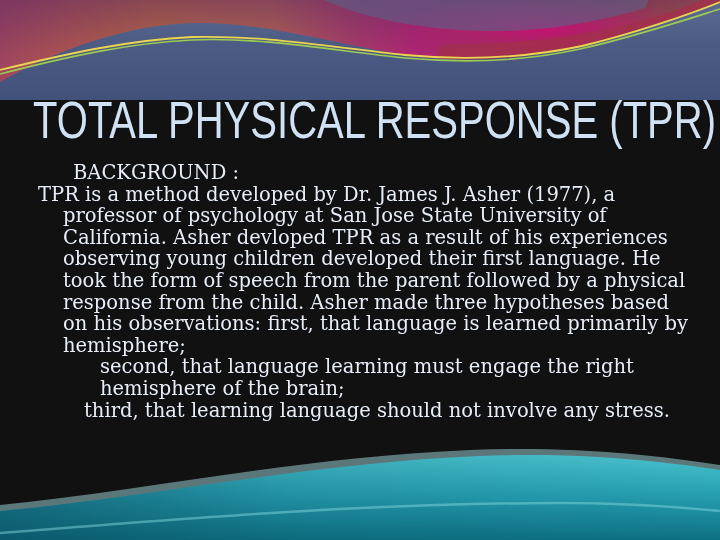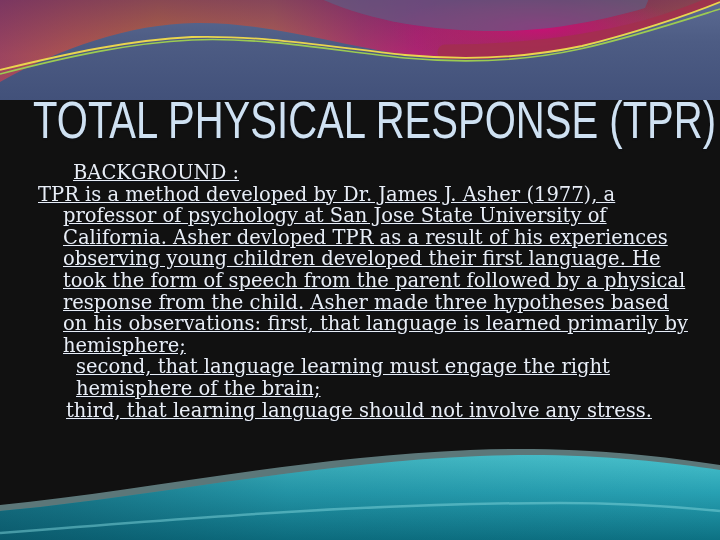--- a/index.html
+++ b/index.html
@@ -17,28 +17,27 @@
     font-size:52px;font-weight:500;line-height:52px;white-space:nowrap;
     color:#cfe1f2;letter-spacing:0px;
     transform:scaleX(0.77);transform-origin:left center;
     text-shadow:0 1px 2px rgba(10,20,40,0.35);
   }
   .body-text{
     position:absolute;top:162px;left:0;width:720px;
     font-family:"DejaVu Serif", serif;
     font-size:19.5px;line-height:21.6px;color:#e9eef6;
     text-shadow:0 1px 1px rgba(10,20,40,0.4);
-    text-decoration:underline;
   }
   .body-line{white-space:nowrap;}
   .indent-label{margin-left:73px;}
   .indent-first{margin-left:38px;}
   .indent-hang{margin-left:63px;}
-  .indent-hang2{margin-left:76px;}
-  .indent-third{margin-left:66px;}
+  .indent-hang2{margin-left:100px;}
+  .indent-third{margin-left:84px;}
 </style>
 </head>
 <body>
 
 <div class="slide">
 
   <svg class="top-wave" width="720" height="100" viewBox="0 0 720 100" preserveAspectRatio="none">
     <defs>
       <linearGradient id="gBase" x1="0" y1="0" x2="1" y2="0">
         <stop offset="0" stop-color="#a5485f"></stop>

